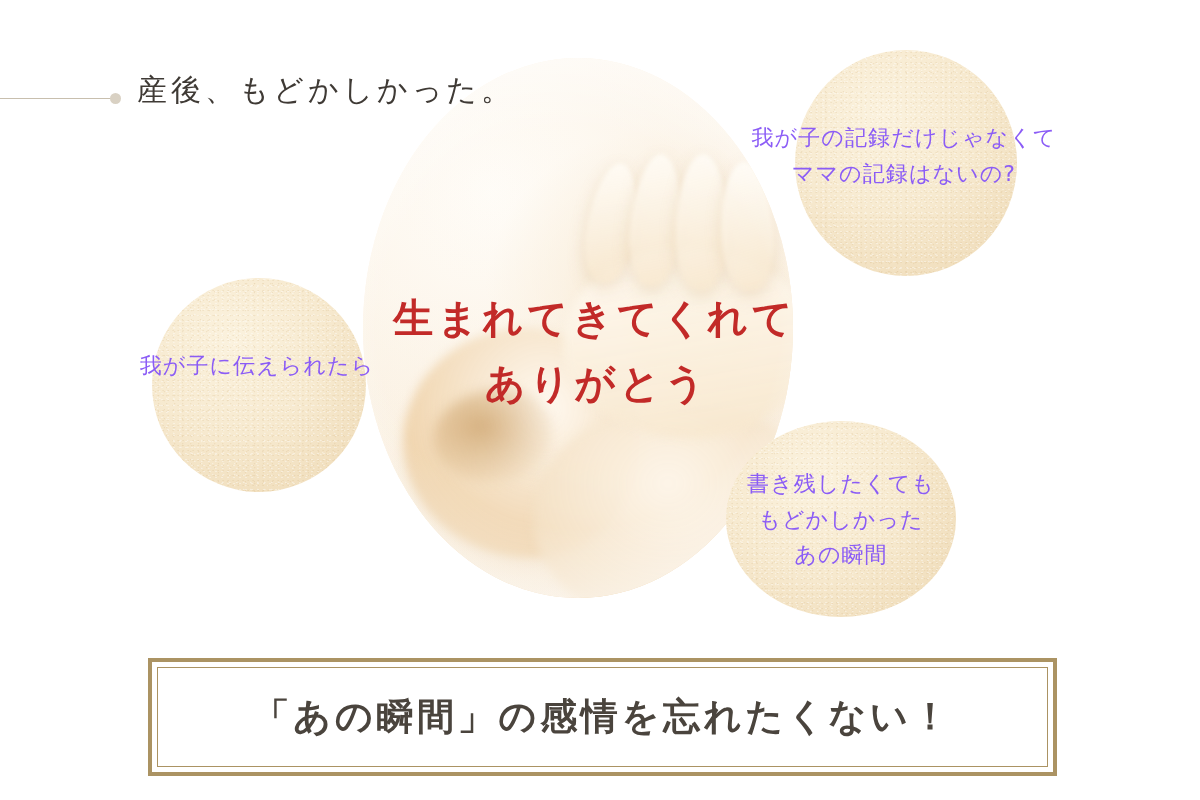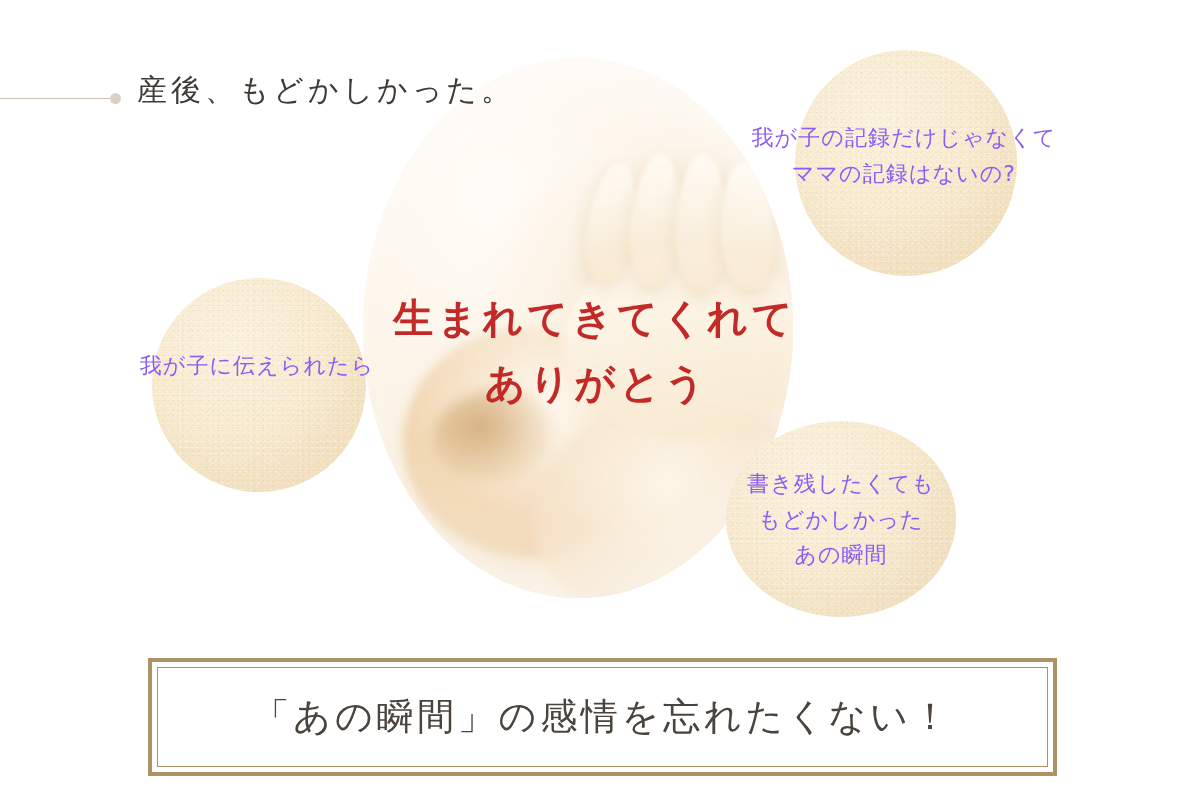--- a/index.html
+++ b/index.html
@@ -203,21 +203,21 @@
     box-sizing: border-box;
     display: flex;
     align-items: center;
     justify-content: center;
   }
   .banner-text {
     font-size: 37px;
     letter-spacing: 0.10em;
     color: #4a443d;
     white-space: nowrap;
-    font-weight: 400;
+    font-weight: 700;
   }
 </style>
 </head>
 <body>
 
 <div class="lead-line"></div>
 <div class="lead-dot"></div>
 
 <div class="headline">産後、もどかしかった。</div>
 

